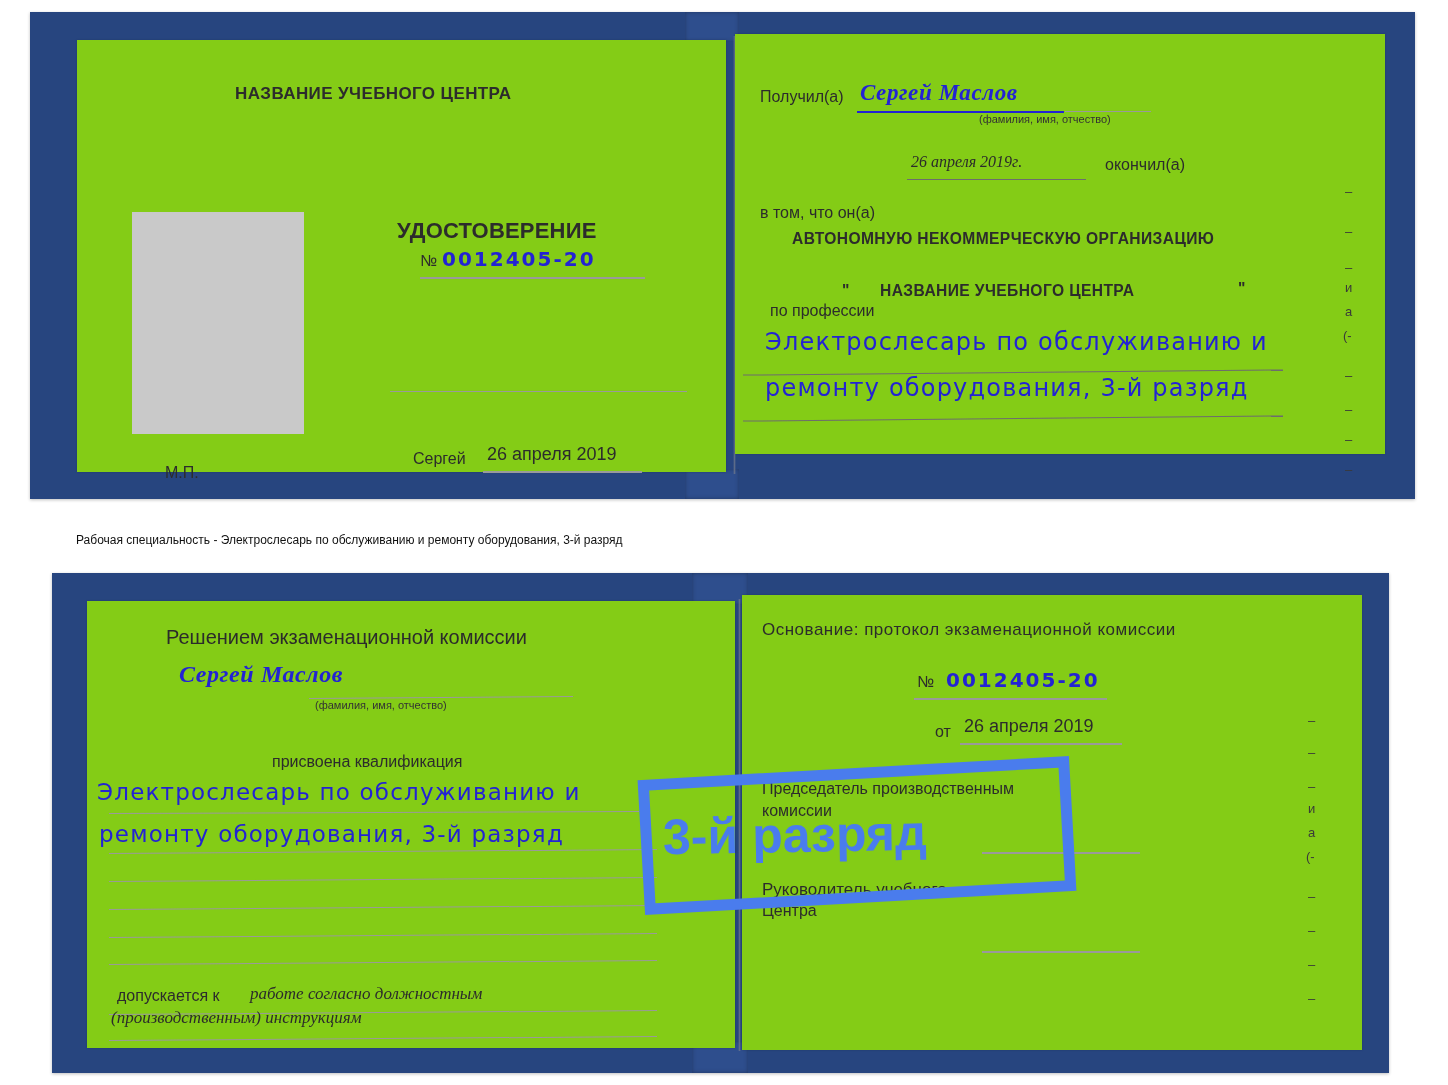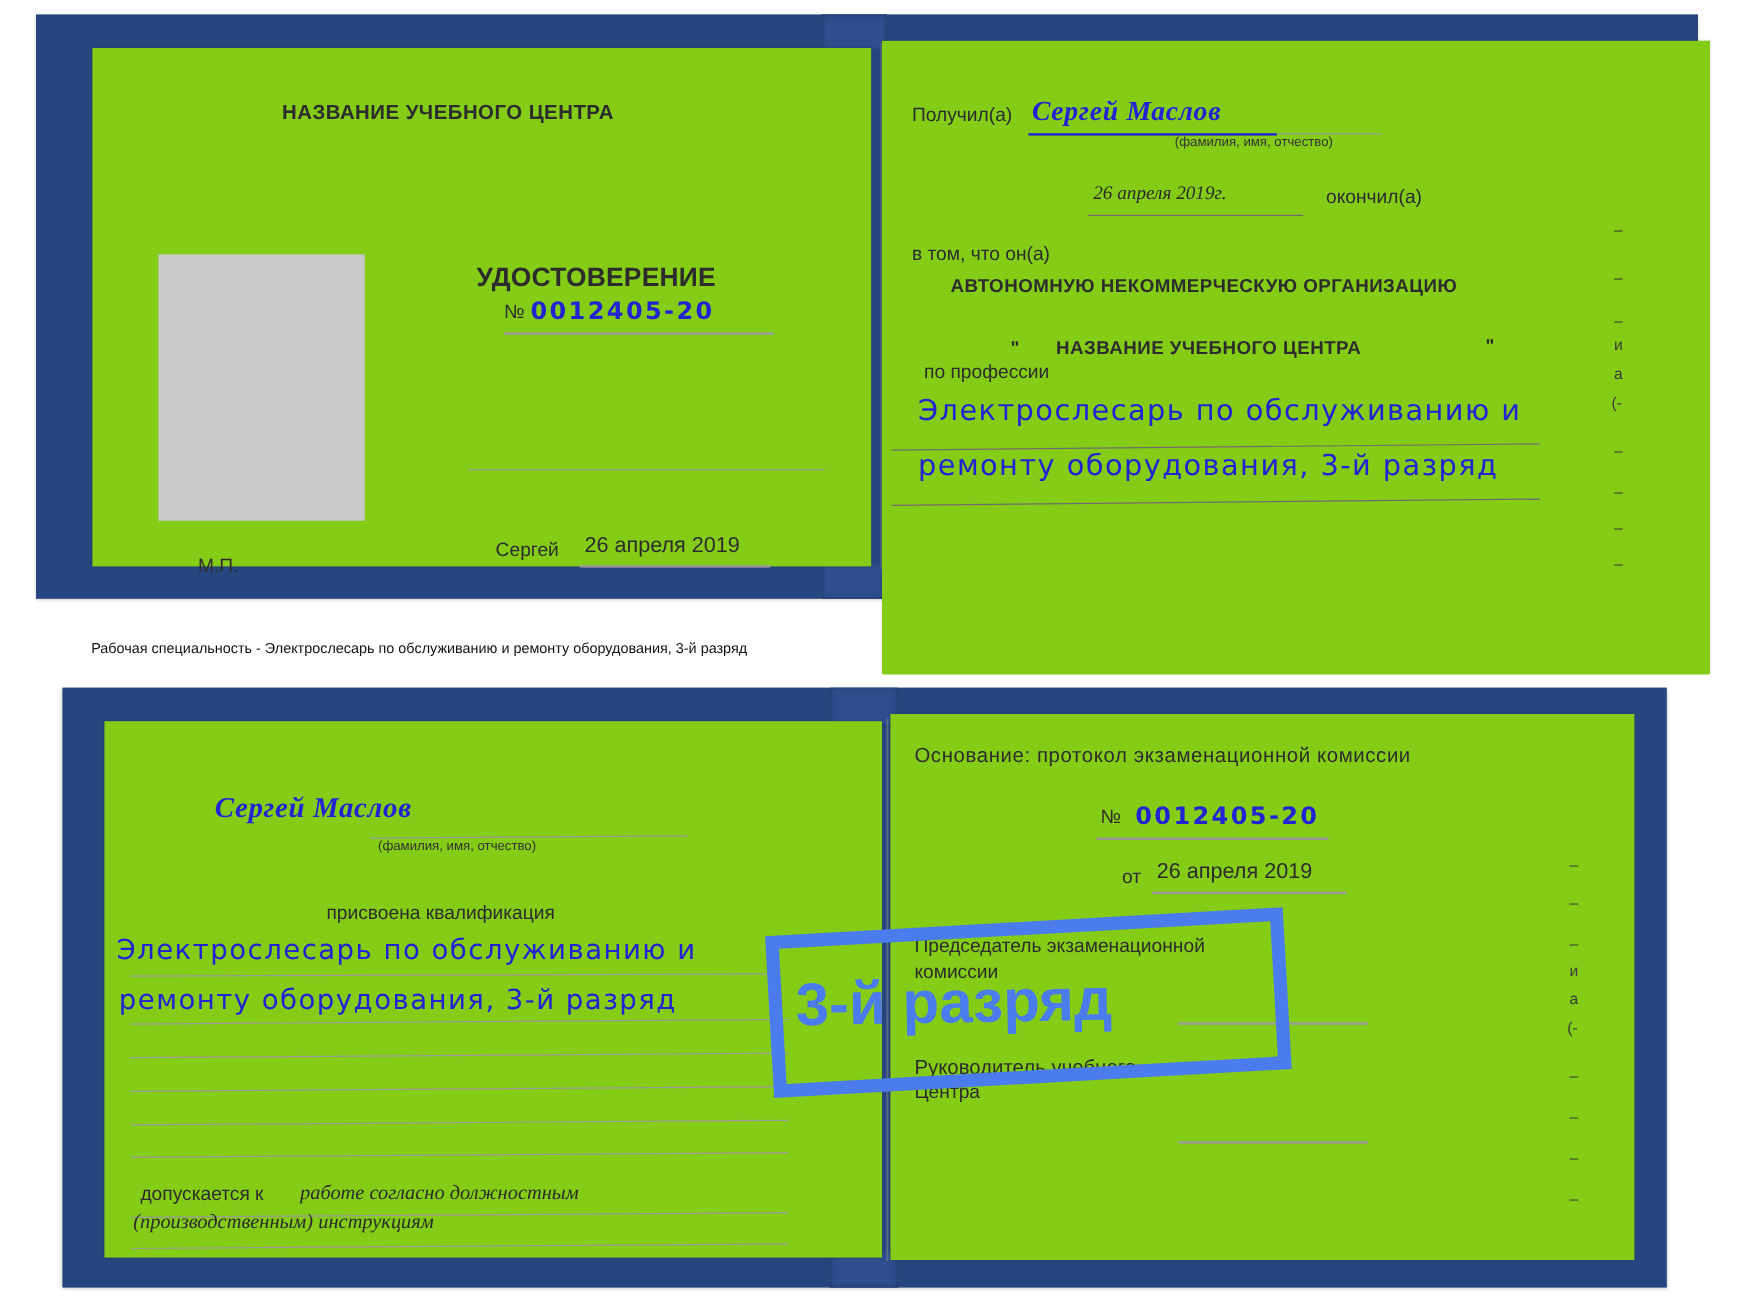--- a/index.html
+++ b/index.html
@@ -26,21 +26,21 @@
   .book-bot{left:52px;top:573px;width:1337px;height:500px;}
 
   
   .page{
     position:absolute;
     background:#84cc16;
     box-shadow:0 0 2px rgba(0,0,0,.18);
   }
   
   .book-top .page-left{left:47px;  top:28px; width:649px; height:432px;}
-  .book-top .page-right{left:705px;top:22px; width:650px; height:528px;padding-left:40px;}
+  .book-top .page-right{left:705px;top:22px; width:650px; height:420px;}
   
   .book-bot .page-left{left:35px;  top:28px; width:648px; height:447px;}
   .book-bot .page-right{left:690px;top:22px; width:620px; height:455px;}
 
   
   .spine{
     position:absolute;top:0;bottom:0;width:3px;
     background:linear-gradient(90deg,rgba(120,130,150,.0),rgba(110,120,140,.75),rgba(120,130,150,.0));
   }
   .book-top .spine{left:703px;top:24px;height:438px;}
@@ -169,20 +169,21 @@
   </div>
 </div>
 
 <div class="caption">Рабочая специальность - Электрослесарь по обслуживанию и ремонту оборудования, 3-й разряд</div>
 
 <div class="book book-bot">
   <div class="tab tab-t"></div>
   <div class="tab tab-b"></div>
 
   <div class="page page-left">
+    <div class="t" style="left:79px;top:25px;font-size:20px;color:#2b2b2b;">Решением экзаменационной комиссии</div>
 
     <div class="hand hand-script" style="left:92px;top:60px;font-size:24px;">Сергей Маслов</div>
     <div class="rule" style="left:222px;top:96px;width:264px;transform:rotate(-0.4deg);"></div>
     <div class="t label-sm" style="left:228px;top:98px;">(фамилия, имя, отчество)</div>
 
     <div class="t label" style="left:185px;top:152px;font-size:16px;">присвоена квалификация</div>
 
     <div class="hand" style="left:10px;top:178px;font-size:23px;">Электрослесарь по обслуживанию и</div>
     <div class="rule" style="left:22px;top:211px;width:530px;transform:rotate(-0.2deg);"></div>
     <div class="hand" style="left:12px;top:220px;font-size:23px;">ремонту оборудования, 3-й разряд</div>
@@ -205,21 +206,21 @@
     <div class="t" style="left:20px;top:25px;font-size:17px;letter-spacing:.5px;">Основание: протокол экзаменационной комиссии</div>
 
     <div class="t" style="left:175px;top:78px;font-size:16px;">№</div>
     <div class="hand hand-num" style="left:204px;top:73px;">0012405-20</div>
     <div class="rule" style="left:172px;top:103px;width:193px;height:2px;"></div>
 
     <div class="t" style="left:193px;top:128px;font-size:16px;">от</div>
     <div class="t" style="left:222px;top:121px;font-size:18px;">26 апреля 2019</div>
     <div class="rule" style="left:218px;top:148px;width:162px;height:2px;"></div>
 
-    <div class="t" style="left:20px;top:185px;font-size:16px;">Председатель экзаменационной</div>
+    <div class="t" style="left:20px;top:185px;font-size:16px;">Председатель производственным</div>
     <div class="t" style="left:20px;top:207px;font-size:16px;">комиссии</div>
     <div class="rule" style="left:240px;top:257px;width:158px;height:2px;"></div>
 
     <div class="t" style="left:20px;top:285px;font-size:17px;">Руководитель учебного</div>
     <div class="t" style="left:20px;top:307px;font-size:16px;">Центра</div>
     <div class="rule" style="left:240px;top:356px;width:158px;height:2px;"></div>
   </div>
 
   <div>
     <div class="frag" style="left:1256px;top:140px;">–</div>

